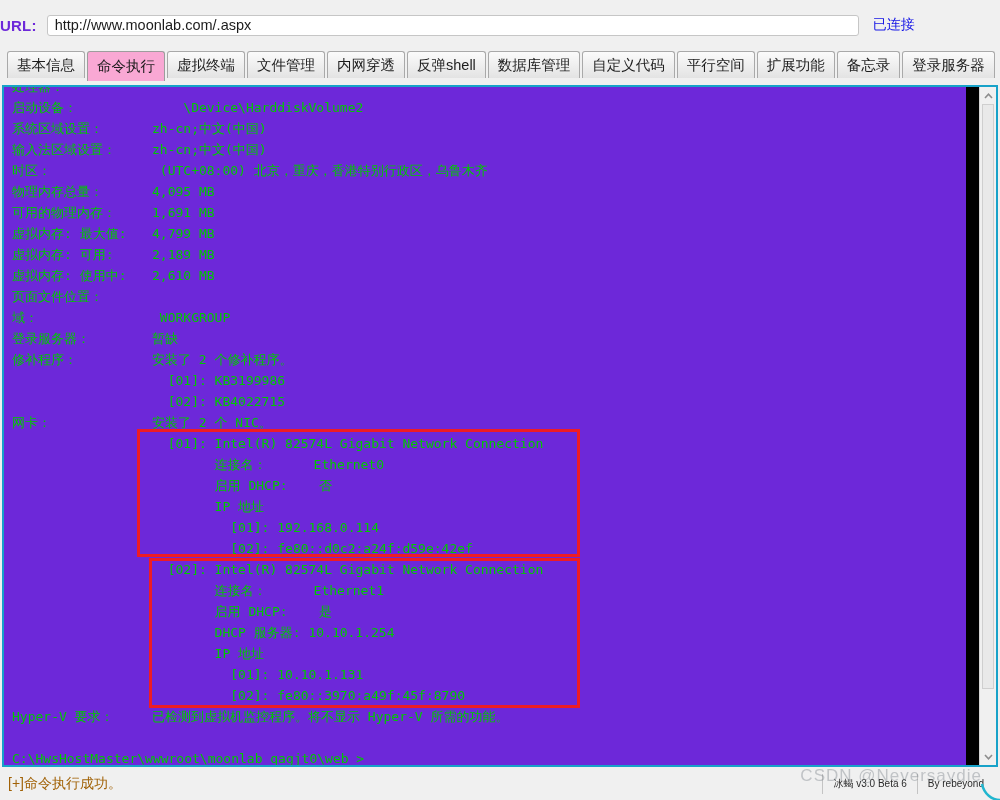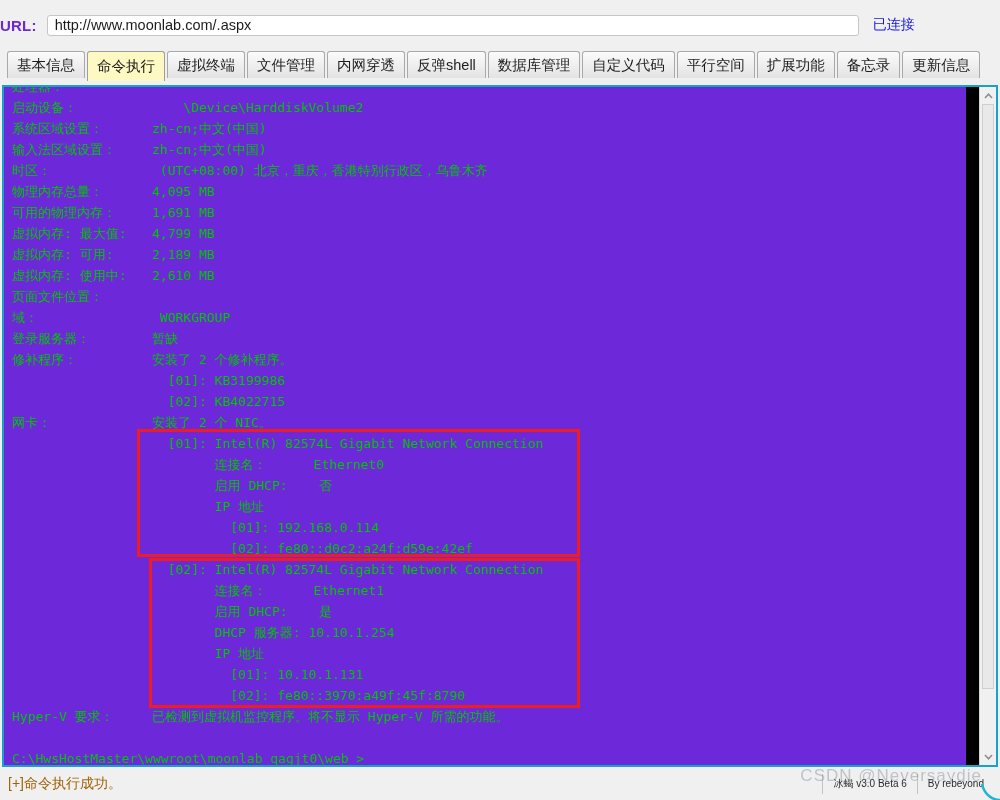--- a/index.html
+++ b/index.html
@@ -81,21 +81,21 @@
     font-size: 14.5px;
     color: #1d1d1d;
     padding: 0 9px;
     margin-right: 2px;
     white-space: nowrap;
     position: relative;
     top: 1px;
     cursor: default;
   }
   .tab.active {
-    background: #fef9c3;
+    background: #f9a8d4;
     border-color: #9d9d9d;
     height: 30px;
     line-height: 29px;
     top: 1px;
     z-index: 3;
   }
 
   
   .term-wrap {
     position: absolute;
@@ -265,21 +265,21 @@
     <div class="tab active">命令执行</div>
     <div class="tab">虚拟终端</div>
     <div class="tab">文件管理</div>
     <div class="tab">内网穿透</div>
     <div class="tab">反弹shell</div>
     <div class="tab">数据库管理</div>
     <div class="tab">自定义代码</div>
     <div class="tab">平行空间</div>
     <div class="tab">扩展功能</div>
     <div class="tab">备忘录</div>
-    <div class="tab">更新信息</div>
+    <div class="tab">登录服务器</div>
   </div>
 
   <div class="term-wrap">
     <div class="term">
       <div class="term-inner">
 
         <div class="line">
           <span class="lbl">处理器：</span>
           <span class="val"></span>
         </div>

